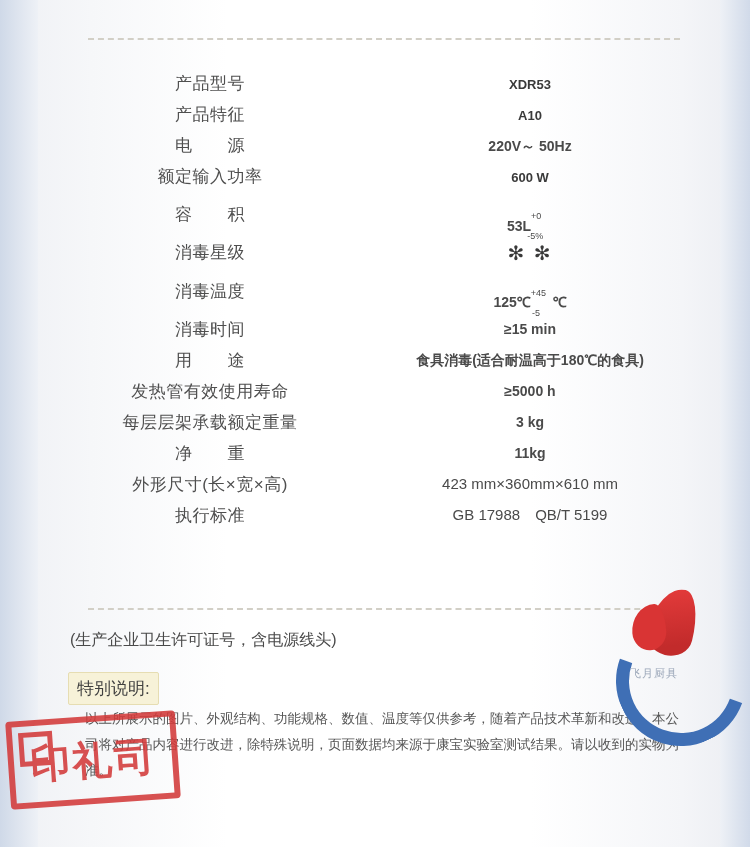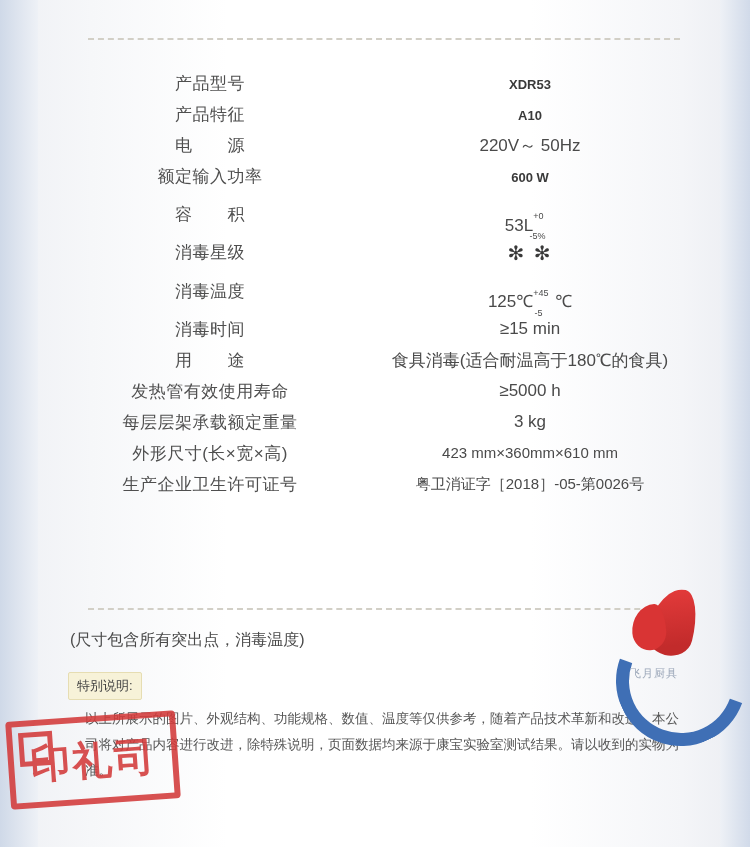--- a/index.html
+++ b/index.html
@@ -70,21 +70,22 @@
     text-align: center;
     color: #4a4a4a;
     white-space: nowrap;
   }
   .v-big {
     font-size: 13px;
     font-weight: bold;
     color: #3a3a3a;
   }
   .v-mid {
-    font-size: 17px;
+    font-size: 14px;
+    font-weight: bold;
   }
   .v-small {
     font-size: 15px;
   }
   .stars {
     font-size: 20px;
     letter-spacing: 2px;
     color: #3a3a3a;
   }
   sup.frac {
@@ -115,21 +116,21 @@
     color: #4a4a4a;
   }
 
   .special-tag {
     position: absolute;
     top: 672px;
     left: 68px;
     background: #f7f2d8;
     border: 1px solid #e6ddb2;
     color: #3f3f3f;
-    font-size: 13px;
+    font-size: 17px;
     padding: 4px 8px;
     border-radius: 2px;
   }
 
   .fineprint {
     position: absolute;
     top: 706px;
     left: 85px;
     width: 600px;
     font-size: 13.5px;
@@ -271,33 +272,37 @@
         </tr>
         <tr>
           <td class="label">发热管有效使用寿命</td>
           <td class="value"><span class="v-mid">≥5000 h</span></td>
         </tr>
         <tr>
           <td class="label">每层层架承载额定重量</td>
           <td class="value"><span class="v-mid">3 kg</span></td>
         </tr>
         <tr>
+          <td class="label">净　　重</td>
+          <td class="value"><span class="v-mid">11kg</span></td>
+        </tr>
+        <tr>
           <td class="label">外形尺寸(长×宽×高)</td>
           <td class="value"><span class="v-small">423 mm×360mm×610 mm</span></td>
         </tr>
         <tr>
-          <td class="label">生产企业卫生许可证号</td>
-          <td class="value"><span class="v-small">粤卫消证字［2018］-05-第0026号</span></td>
+          <td class="label">执行标准</td>
+          <td class="value"><span class="v-small">GB 17988　QB/T 5199</span></td>
         </tr>
       </tbody>
   </table>
 
   <div class="dashed-line dashed-bottom"></div>
 
-  <div class="dim-note">(尺寸包含所有突出点，消毒温度)</div>
+  <div class="dim-note">(生产企业卫生许可证号，含电源线头)</div>
 
   <div class="special-tag">特别说明:</div>
 
   <div class="fineprint">以上所展示的图片、外观结构、功能规格、数值、温度等仅供参考，随着产品技术革新和改进，本公司将对产品内容进行改进，除特殊说明，页面数据均来源于康宝实验室测试结果。请以收到的实物为准。</div>
 
   <div class="logo-wrap">
     <div class="logo-ring"></div>
     <div class="logo-flame"></div>
     <div class="logo-text">飞月厨具</div>
   </div>

